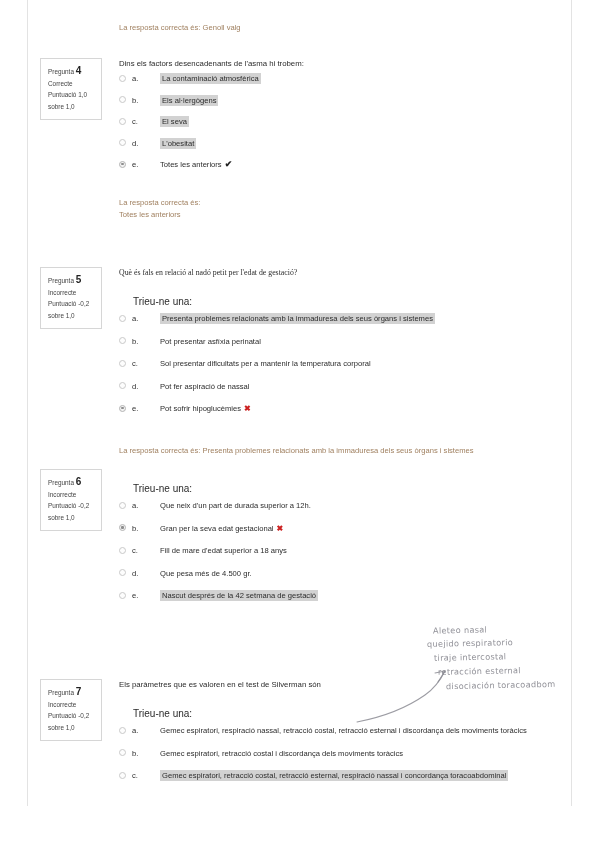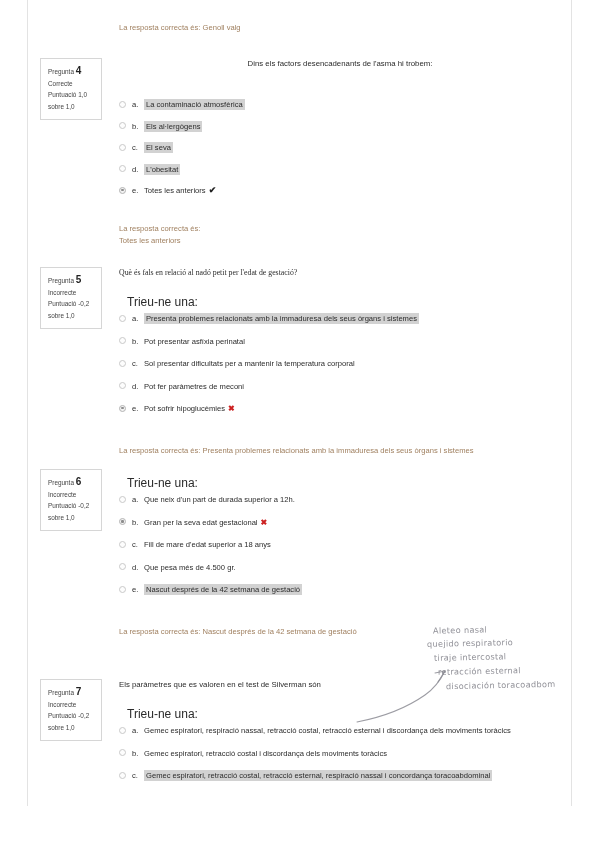--- a/index.html
+++ b/index.html
@@ -87,24 +87,24 @@
   }
 
   .qtext {
     font-size: 7.8px;
     line-height: 12px;
     color: #2b2b2b;
     margin: 0;
   }
 
   .prompt {
-    font-size: 12px;
+    font-size: 10px;
     line-height: 12px;
     color: #2b2b2b;
-    margin: 8px;
+    margin: 14px;
   }
 
   
   .answers {
     list-style: none;
     margin: 0;
     padding: 0;
   }
   .answer {
     display: flex;
@@ -141,20 +141,21 @@
     background: #8d8d8d;
   }
   .alabel {
     flex: 0 0 auto;
     width: 12px;
     color: #2b2b2b;
   }
   .atext {
     flex: 1 1 auto;
     color: #2b2b2b;
+    margin-left: 16px;
   }
   .atext .hl {
     background: #d2d2d2;
     padding: 1px 2px;
     box-decoration-break: clone;
     -webkit-box-decoration-break: clone;
   }
   .mark {
     margin-left: 3px;
     font-size: 8px;
@@ -197,21 +198,21 @@
       <div class="qinfo" style="top:0;">
         <div class="qnum">
           <span>Pregunta</span>
           <b>4</b>
         </div>
         <div class="qstate">Correcte</div>
         <div class="qgrade">Puntuació 1,0</div>
         <div class="qgrade">sobre 1,0</div>
       </div>
       <div class="qbody">
-        <p class="qtext" style="margin-bottom:29px;text-align:center;">Dins els factors desencadenants de l'asma hi trobem:</p>
+        <p class="qtext" style="margin-bottom:3px;">Dins els factors desencadenants de l'asma hi trobem:</p>
         <div class="answers">
 
           <div class="answer" style="margin-bottom:10px;">
             <span class="radio"></span>
             <span class="alabel">a.</span>
             <span class="atext"><span class="hl">La contaminació atmosfèrica</span></span>
           </div>
 
           <div class="answer" style="margin-bottom:10px;">
             <span class="radio"></span>
@@ -275,21 +276,21 @@
 
           <div class="answer" style="margin-bottom:11px;">
             <span class="radio"></span>
             <span class="alabel">c.</span>
             <span class="atext">Sol presentar dificultats per a mantenir la temperatura corporal</span>
           </div>
 
           <div class="answer" style="margin-bottom:11px;">
             <span class="radio"></span>
             <span class="alabel">d.</span>
-            <span class="atext">Pot fer paràmetres de meconi</span>
+            <span class="atext">Pot fer aspiració de nassal</span>
           </div>
 
           <div class="answer">
             <span class="radio checked"></span>
             <span class="alabel">e.</span>
             <span class="atext"><span>Pot sofrir hipoglucèmies</span><span class="mark wrong">✖</span></span>
           </div>
 
         </div>
 
@@ -338,23 +339,20 @@
           </div>
 
           <div class="answer">
             <span class="radio"></span>
             <span class="alabel">e.</span>
             <span class="atext"><span class="hl">Nascut després de la 42 setmana de gestació</span></span>
           </div>
 
         </div>
 
-        <div style="margin-top:30px;">
-          <div class="correct-answer">La resposta correcta és: Nascut després de la 42 setmana de gestació</div>
-        </div>
       </div>
     </div>
 
     <div class="question" style="position:absolute; left:0; top:679px; width:543px;">
       <div class="qinfo" style="top:0;">
         <div class="qnum">
           <span>Pregunta</span>
           <b>7</b>
         </div>
         <div class="qstate">Incorrecte</div>

